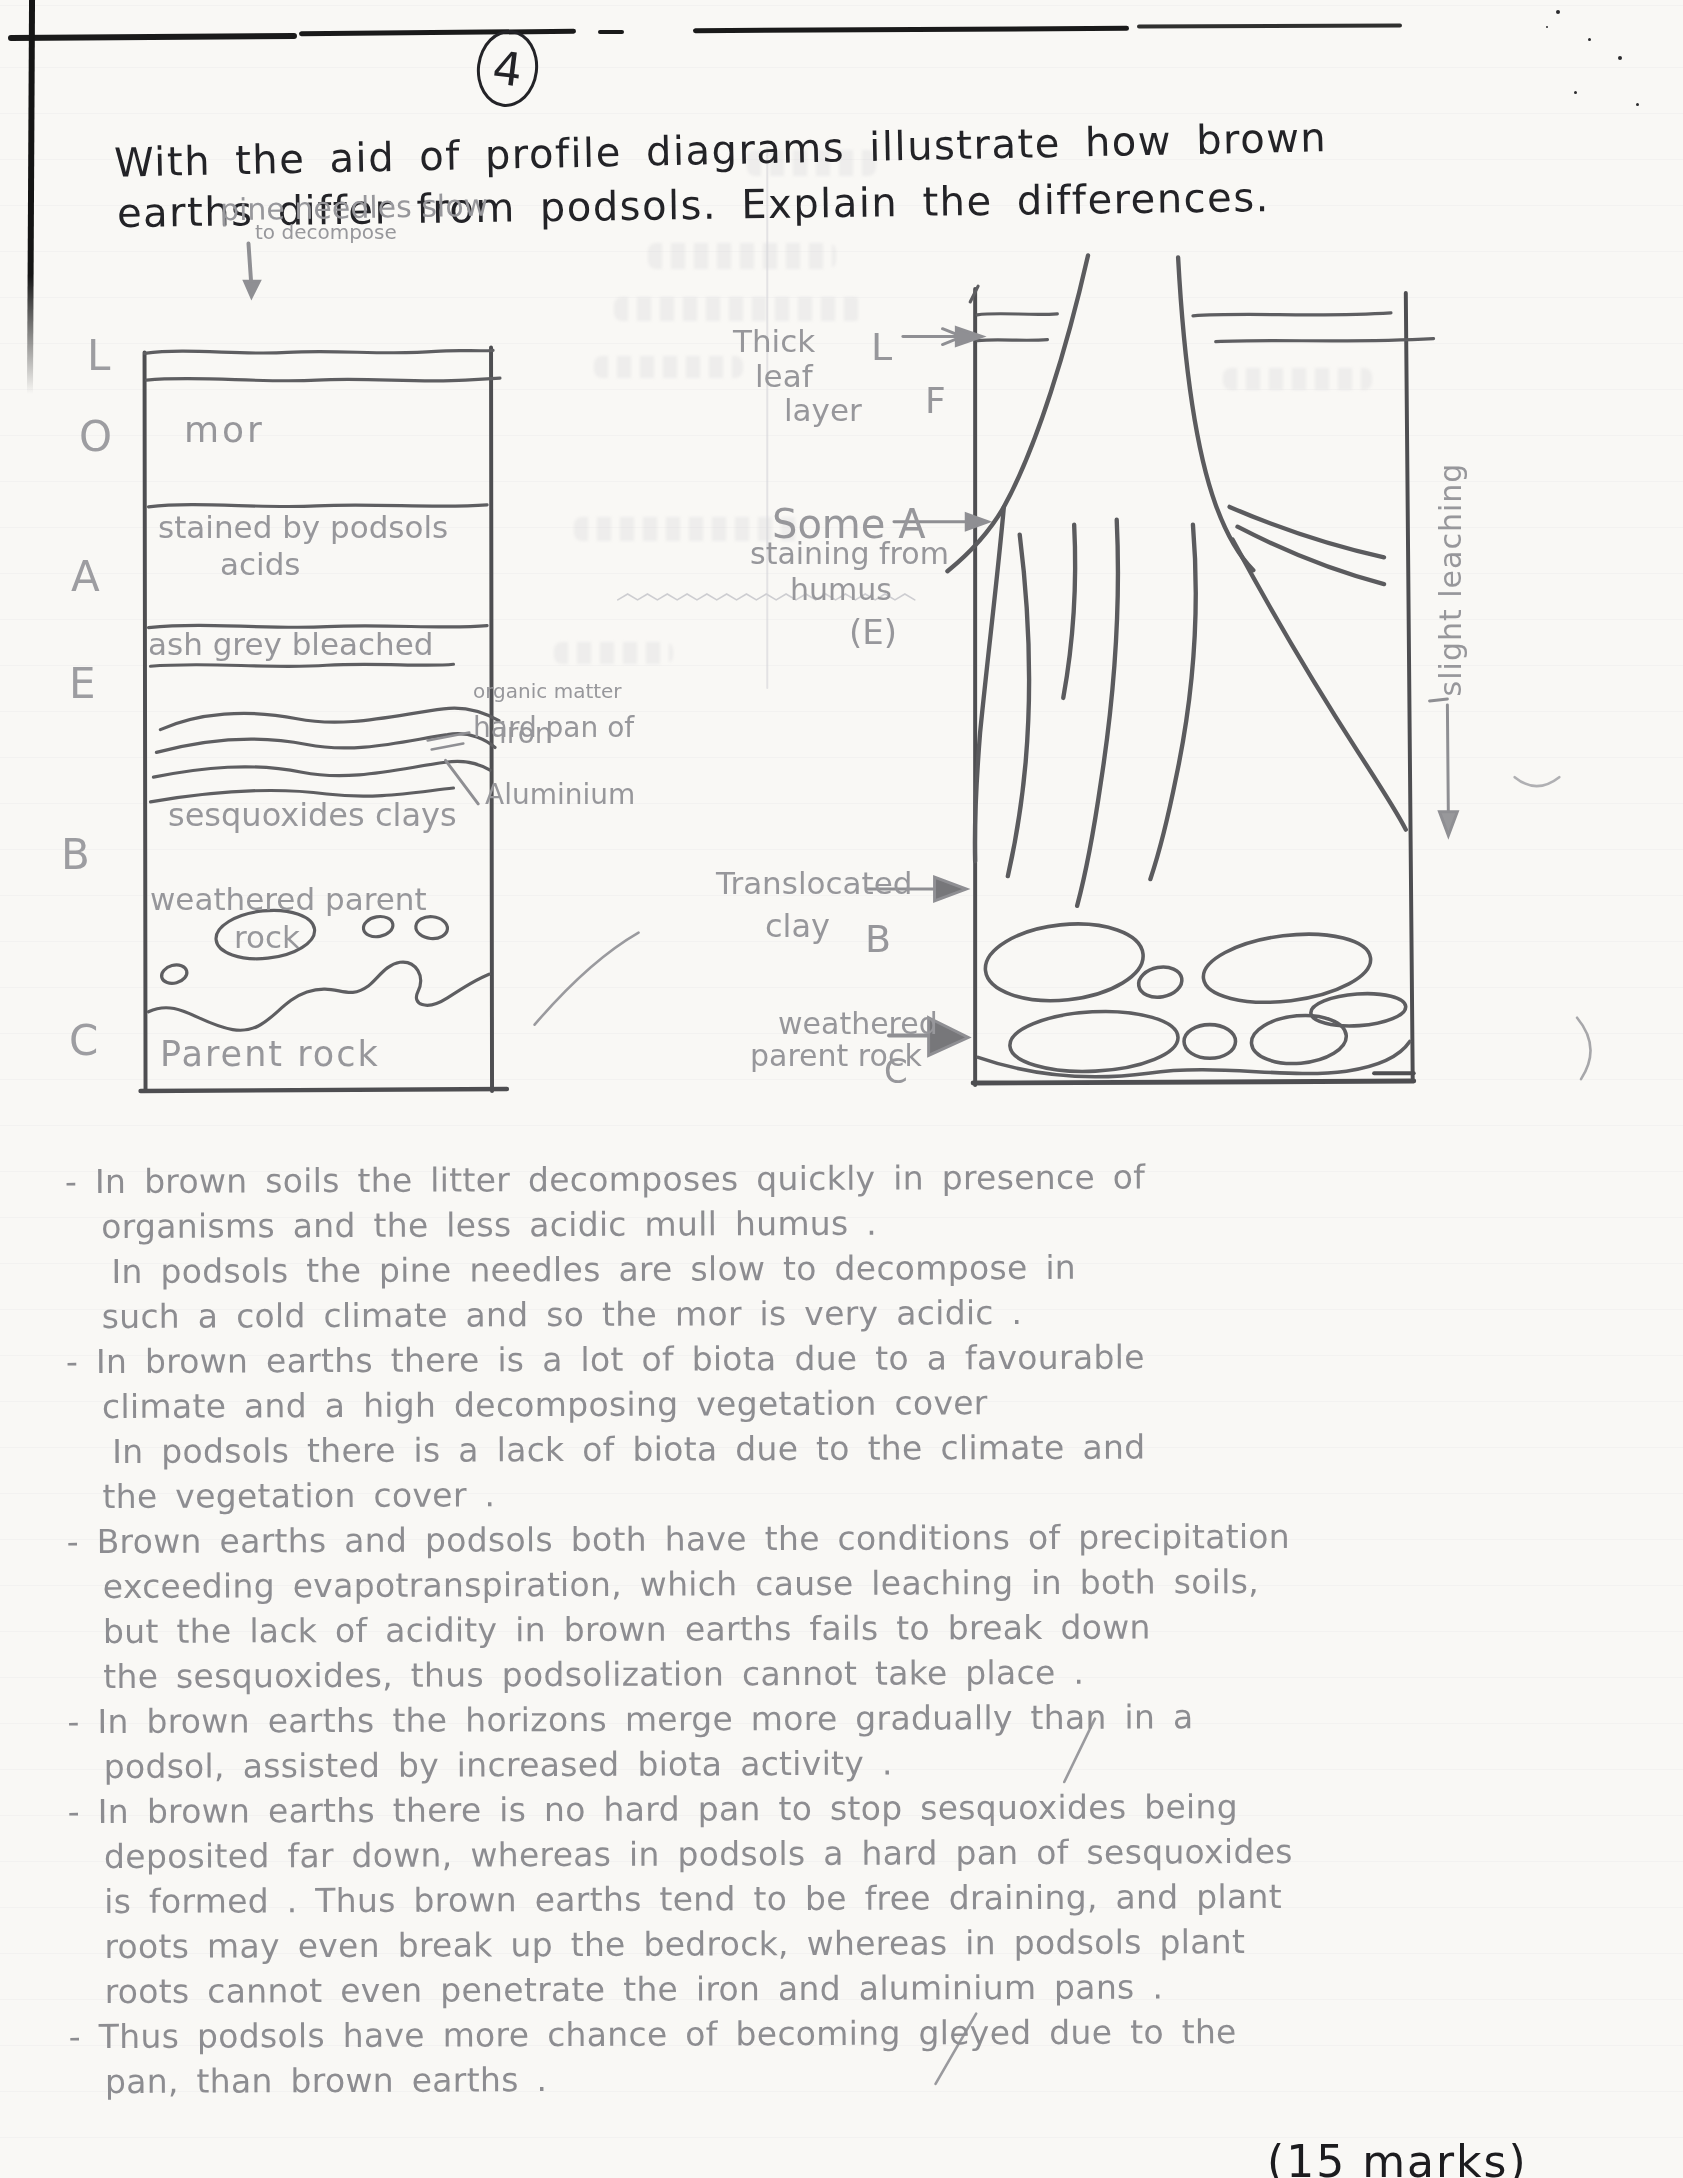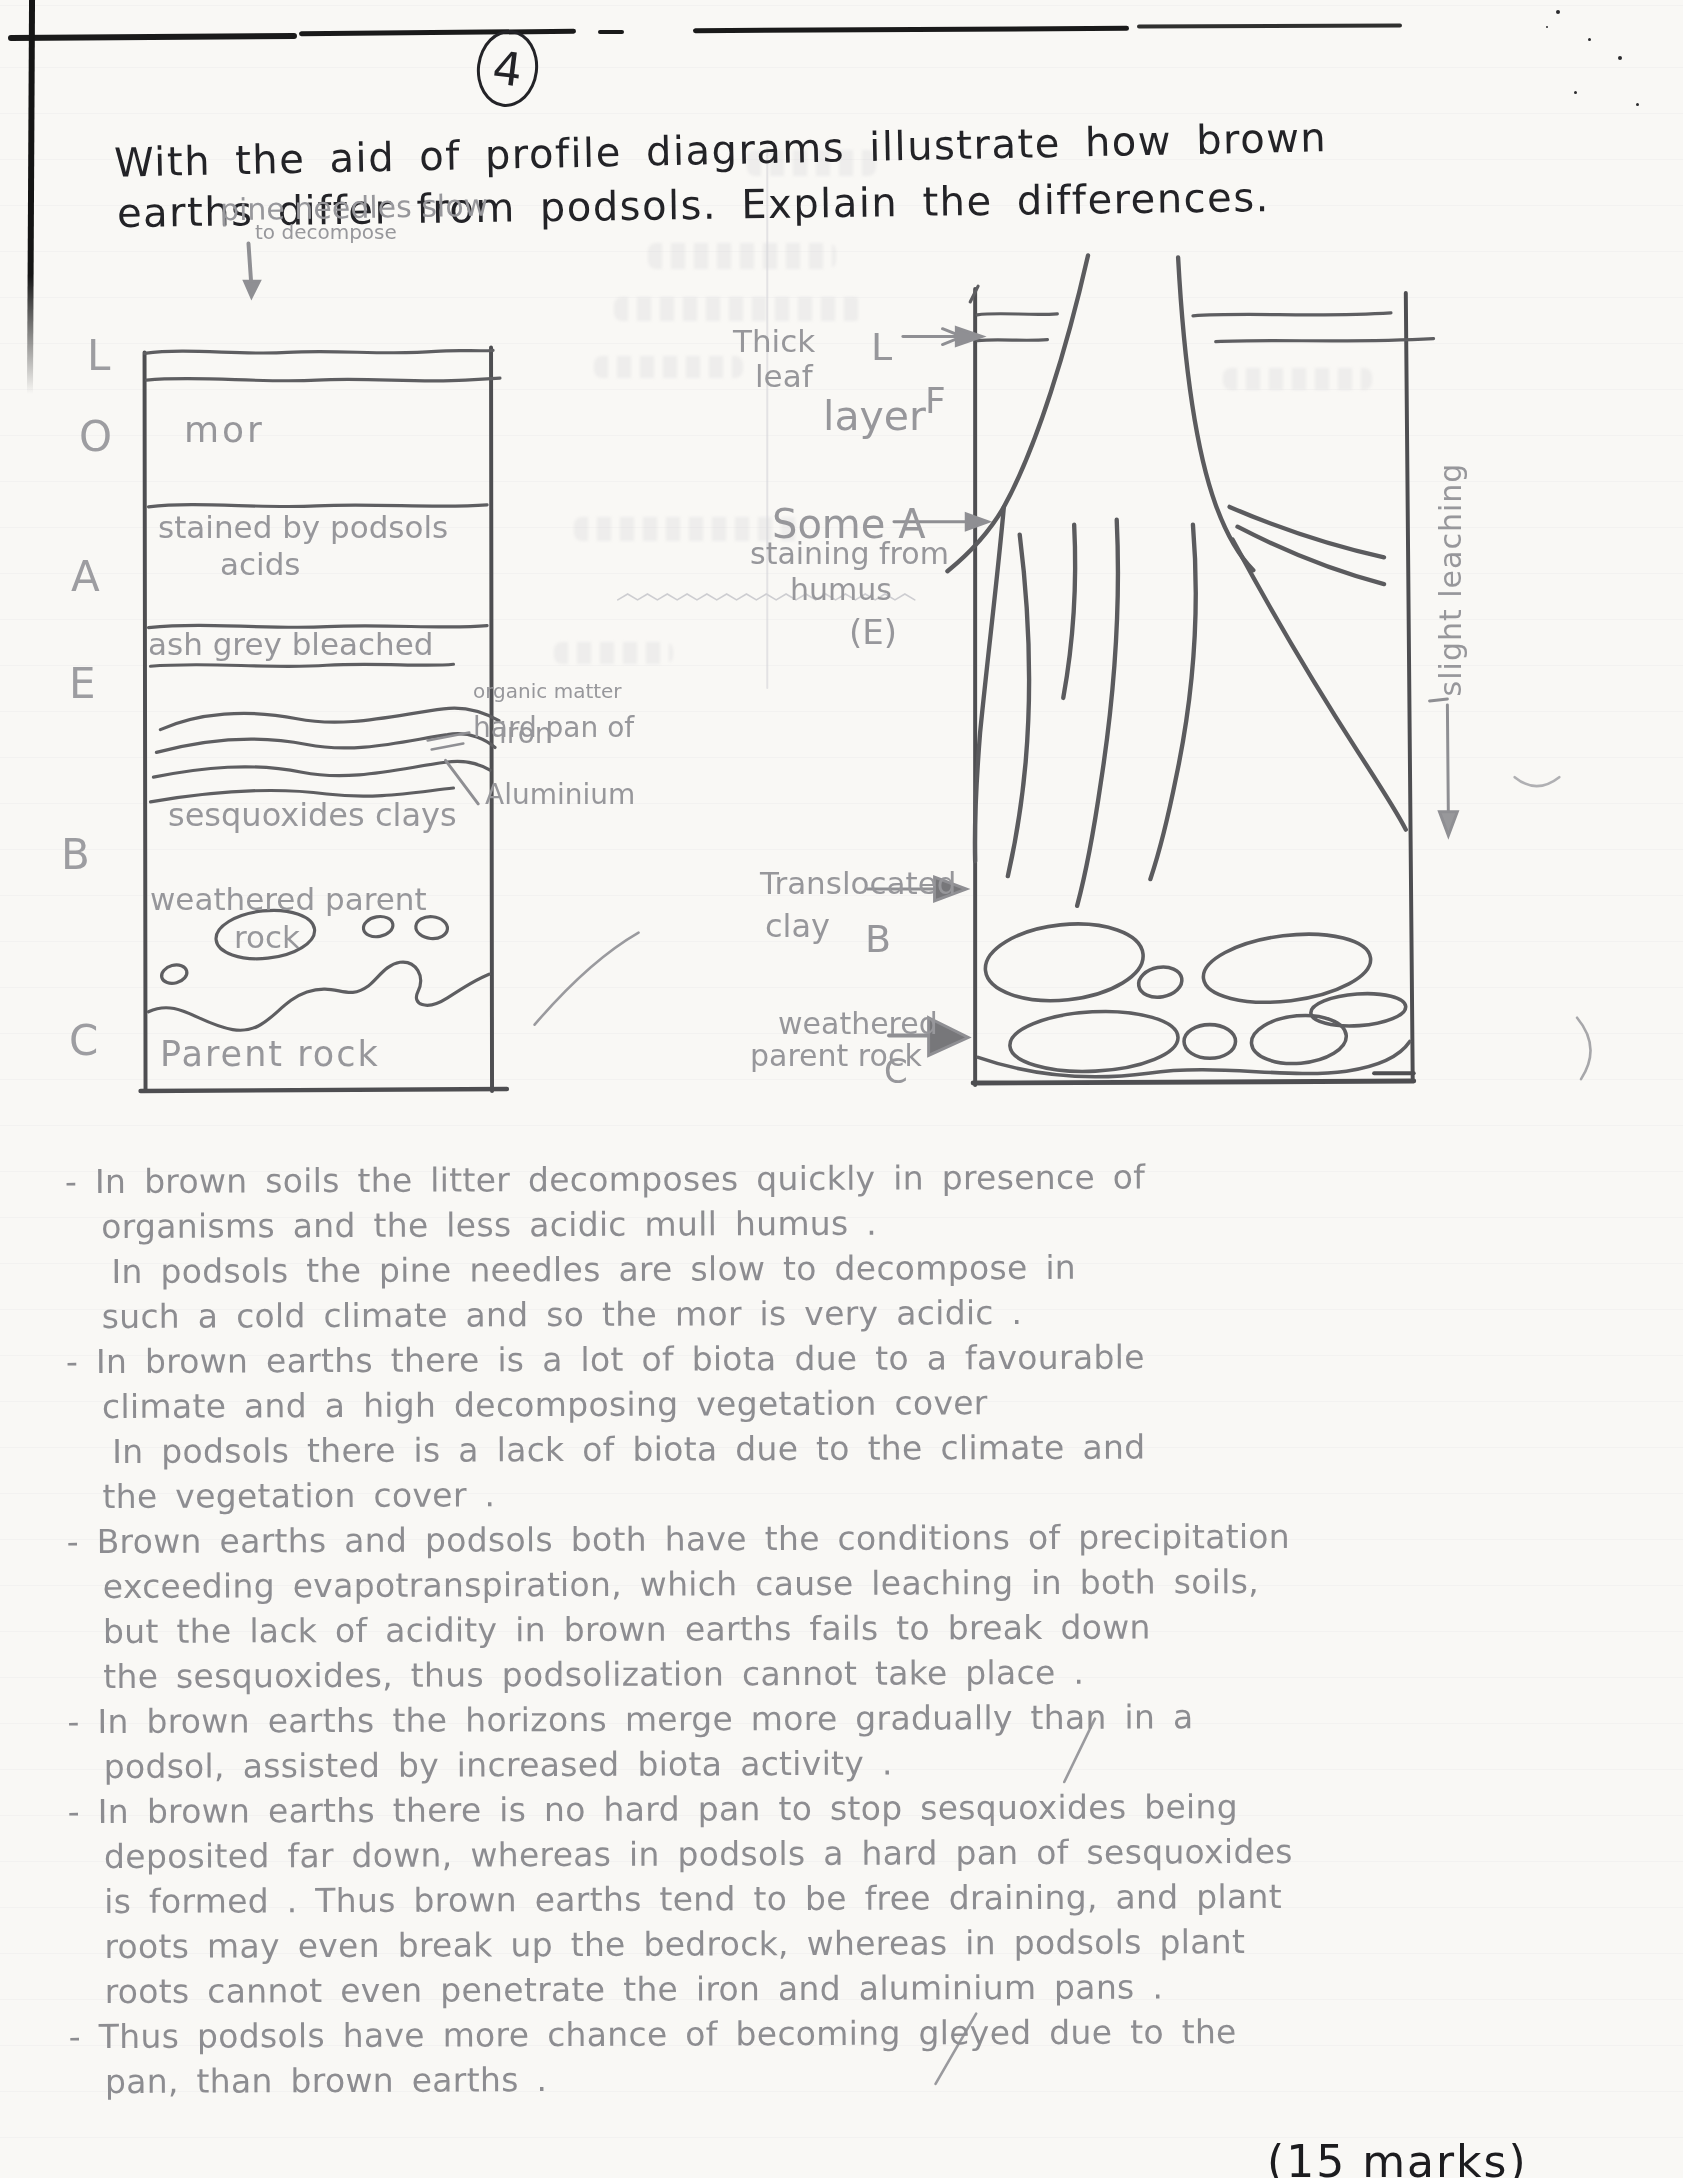--- a/index.html
+++ b/index.html
@@ -171,30 +171,30 @@
   <div class="abs pencil" style="left:234px;top:919px;font-size:31px">rock</div>
   <div class="abs pencil" style="left:160px;top:1034px;font-size:35px;letter-spacing:2px">Parent rock</div>
 
   <div class="abs pencil" style="left:473px;top:679px;font-size:20px">organic matter</div>
   <div class="abs pencil" style="left:473px;top:711px;font-size:28px">hard pan of</div>
   <div class="abs pencil" style="left:499px;top:717px;font-size:28px">iron</div>
   <div class="abs pencil" style="left:485px;top:778px;font-size:28px">Aluminium</div>
 
   <div class="abs pencil" style="left:733px;top:323px;font-size:31px">Thick</div>
   <div class="abs pencil" style="left:755px;top:358px;font-size:31px">leaf</div>
-  <div class="abs pencil" style="left:823px;top:392px;font-size:41px">layer</div>
+  <div class="abs pencil" style="left:784px;top:392px;font-size:31px">layer</div>
   <div class="abs pencil" style="left:871px;top:325px;font-size:38px">L</div>
   <div class="abs pencil" style="left:925px;top:380px;font-size:36px">F</div>
 
   <div class="abs pencil" style="left:772px;top:501px;font-size:40px">Some A</div>
   <div class="abs pencil" style="left:750px;top:536px;font-size:30px">staining from</div>
   <div class="abs pencil" style="left:790px;top:572px;font-size:30px">humus</div>
   <div class="abs pencil" style="left:849px;top:612px;font-size:34px">(E)</div>
 
-  <div class="abs pencil" style="left:760px;top:865px;font-size:31px">Translocated</div>
+  <div class="abs pencil" style="left:716px;top:865px;font-size:31px">Translocated</div>
   <div class="abs pencil" style="left:765px;top:907px;font-size:32px">clay</div>
   <div class="abs pencil" style="left:865px;top:917px;font-size:38px">B</div>
 
   <div class="abs pencil" style="left:778px;top:1006px;font-size:30px">weathered</div>
   <div class="abs pencil" style="left:750px;top:1038px;font-size:30px">parent rock</div>
   <div class="abs pencil" style="left:884px;top:1051px;font-size:34px">C</div>
 
   <div class="vtext pencil" style="left:1297px;top:562px;width:307px;font-size:30px;letter-spacing:1px">slight leaching</div>
 
   <div class="answers">

